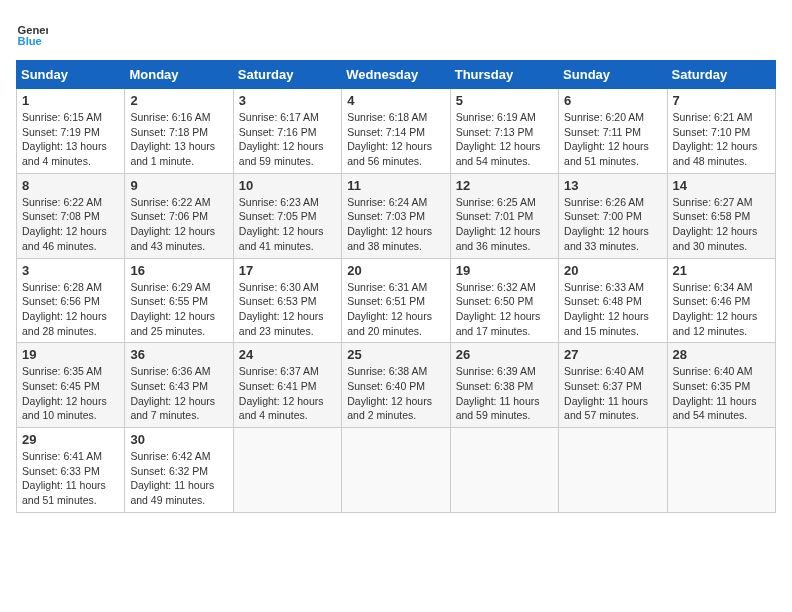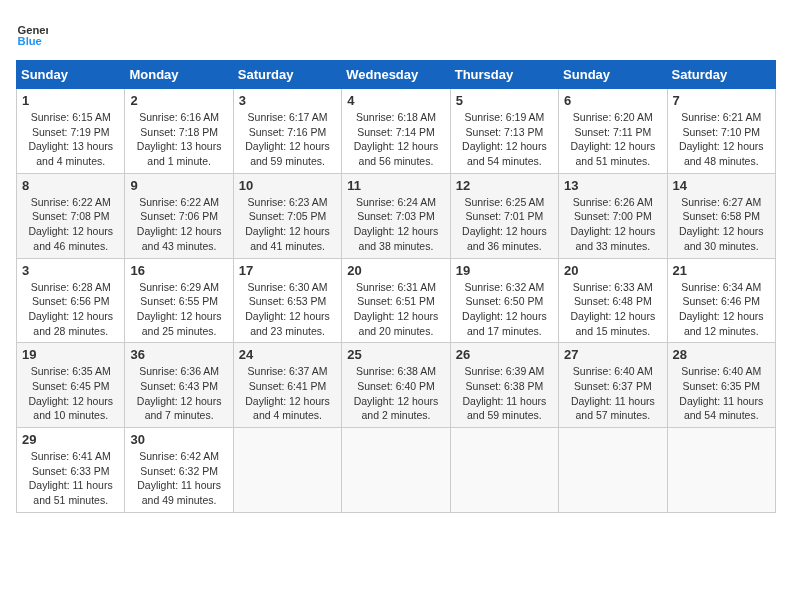--- a/index.html
+++ b/index.html
@@ -64,21 +64,20 @@
       font-size: 13px;
       font-weight: bold;
       color: #333;
       display: block;
       margin-bottom: 2px;
     }
     .day-info {
       font-size: 10.5px;
       color: #333;
       line-height: 1.4;
-      text-align: center;
     }
     .empty-cell {
       background: #f9f9f9 !important;
     }
   </style>
 </head>
 <body>
 
 <div class="header">
   <div class="logo">

